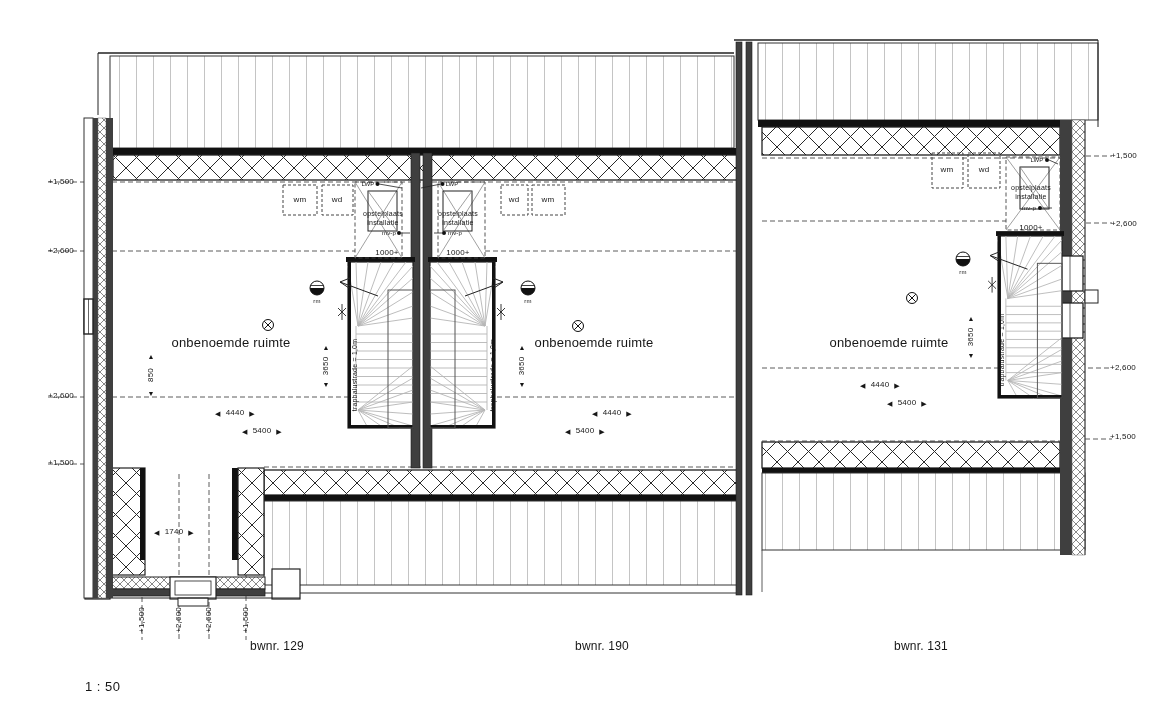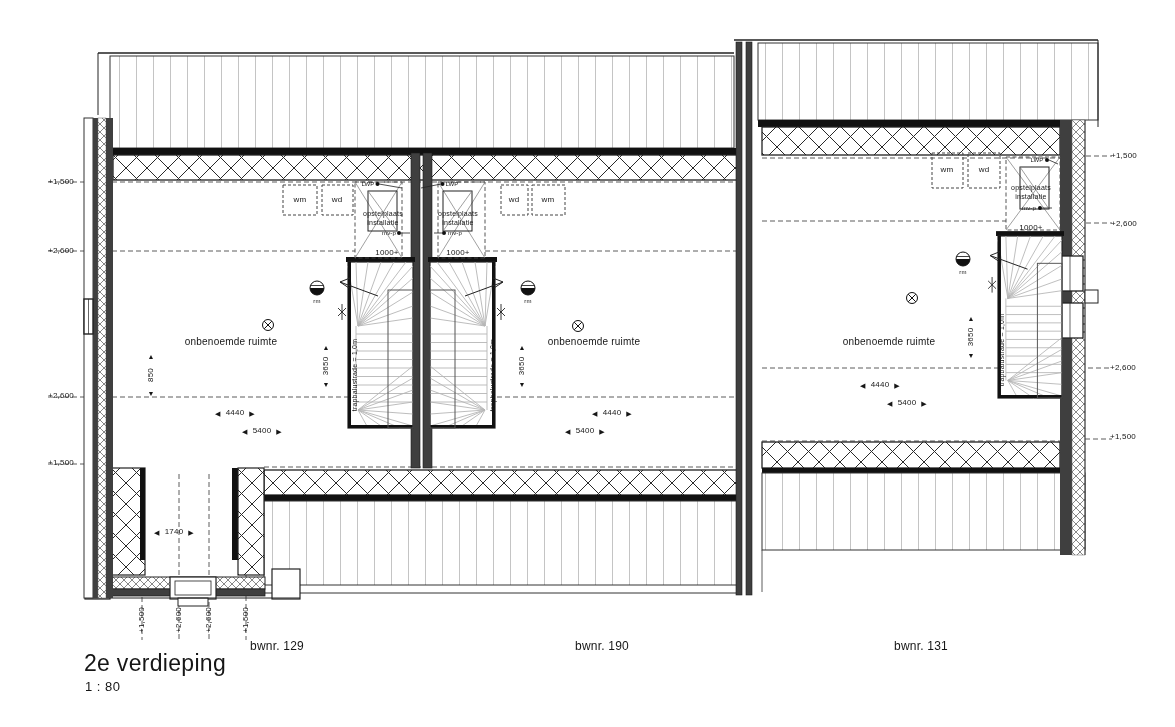--- a/index.html
+++ b/index.html
@@ -2,21 +2,21 @@
 <html><head>
 <meta charset="utf-8">
 <style>
   html,body{margin:0;padding:0;background:#fff}
   .canvas{position:relative;width:1175px;height:727px;background:#fff;overflow:hidden;
           font-family:"Liberation Sans",sans-serif;color:#161616}
   .linework{position:absolute;left:0;top:0}
   .lbl{position:absolute;transform:translate(-50%,-50%);font:8px "Liberation Sans",sans-serif;
        color:#161616;white-space:nowrap;letter-spacing:.2px;line-height:1}
   .v{transform:translate(-50%,-50%) rotate(-90deg)}
-  .f6{font-size:6px}.f7{font-size:7px}.f9{font-size:10px}.f12{font-size:12px}
+  .f6{font-size:6px}.f7{font-size:7px}.f9{font-size:13px}.f12{font-size:12px}
   .tri{font-size:7px;line-height:1}
   .dim{display:flex;gap:5px;align-items:center}
   .dimv{display:flex;flex-direction:column;align-items:center;gap:11px}
   .vtxt{transform:rotate(-90deg);font-size:8px;white-space:nowrap}
   .wrap{width:58px;white-space:normal;text-align:center;font-size:7px;line-height:1.3}
   .title{position:absolute;font-size:23px;font-weight:500;letter-spacing:.3px}
   .scale{position:absolute;font-size:13px;letter-spacing:.5px}
 </style>
 </head>
 <body>
@@ -219,22 +219,21 @@
     <use href="#rmSym" transform="translate(528,288)"></use>
     <use href="#rmSym" transform="translate(963,259)"></use>
   </g>
   <g>
     <use href="#oxSym" transform="translate(268,325)"></use>
     <use href="#oxSym" transform="translate(578,326)"></use>
     <use href="#oxSym" transform="translate(912,298)"></use>
   </g>
 </svg>
 
-<div class="title" style="left:84px;top:650px">2e verdieping</div>
-<div class="scale" style="left:85px;top:679px">1 : 80</div>
+<div class="scale" style="left:85px;top:679px">1 : 50</div>
 
 <div class="lbl f12" style="left:277px;top:646px">bwnr. 129</div>
 <div class="lbl f12" style="left:602px;top:646px">bwnr. 190</div>
 <div class="lbl f12" style="left:921px;top:646px">bwnr. 131</div>
 
 <div class="lbl f9" style="left:231px;top:342px">onbenoemde ruimte</div>
 <div class="lbl f9" style="left:594px;top:342px">onbenoemde ruimte</div>
 <div class="lbl f9" style="left:889px;top:342px">onbenoemde ruimte</div>
 
 <div class="lbl" style="left:61px;top:182px">+1,500</div>

